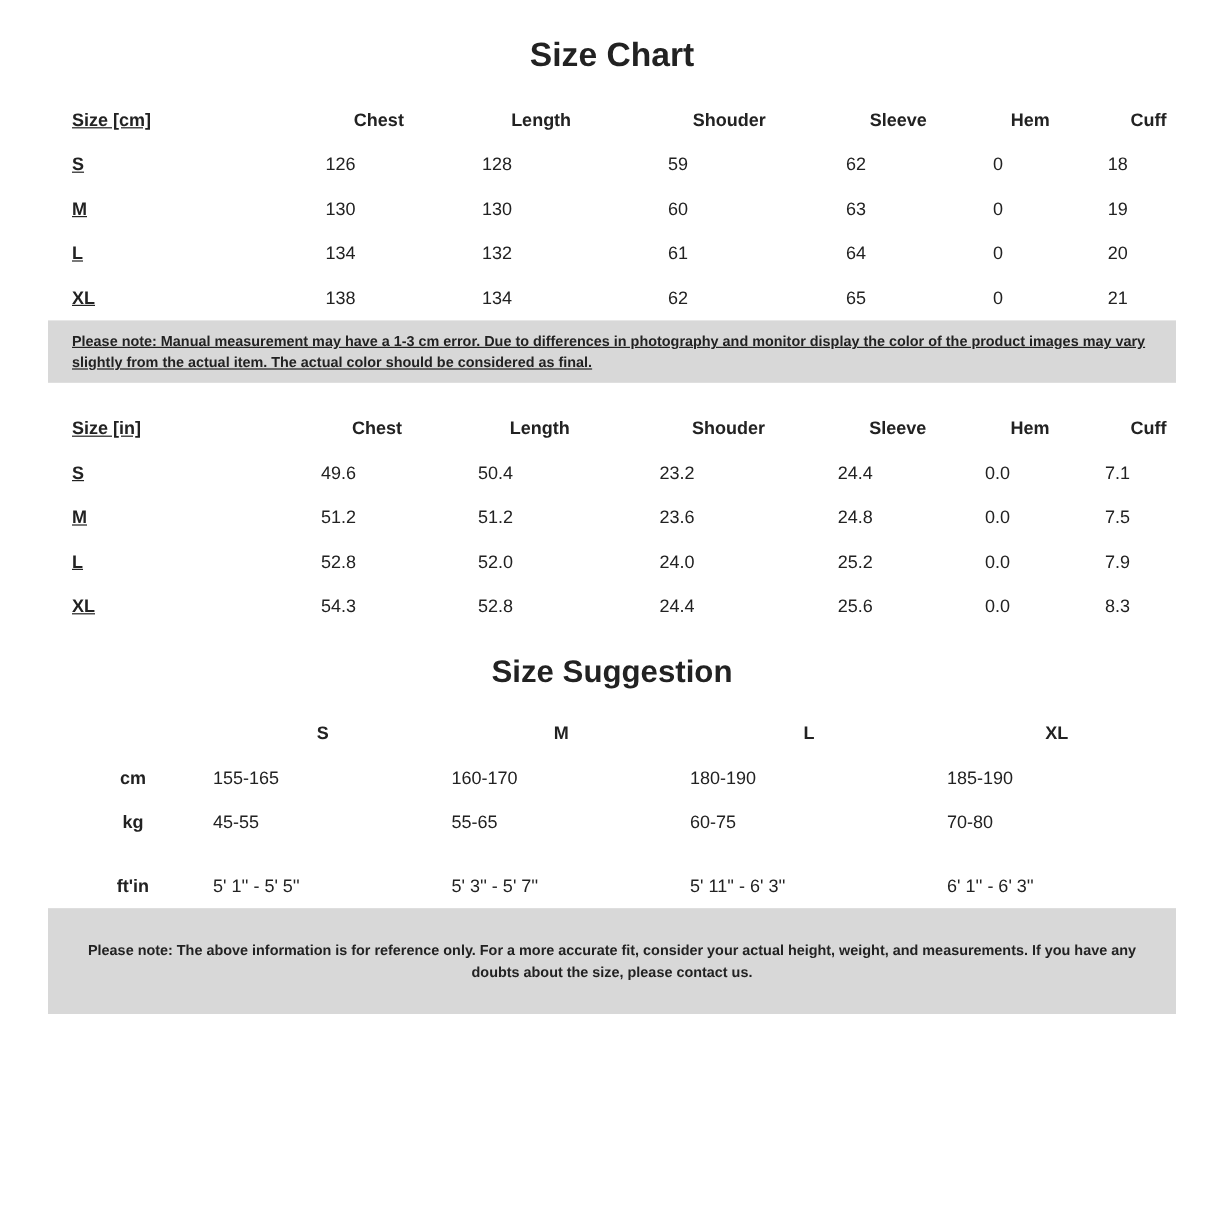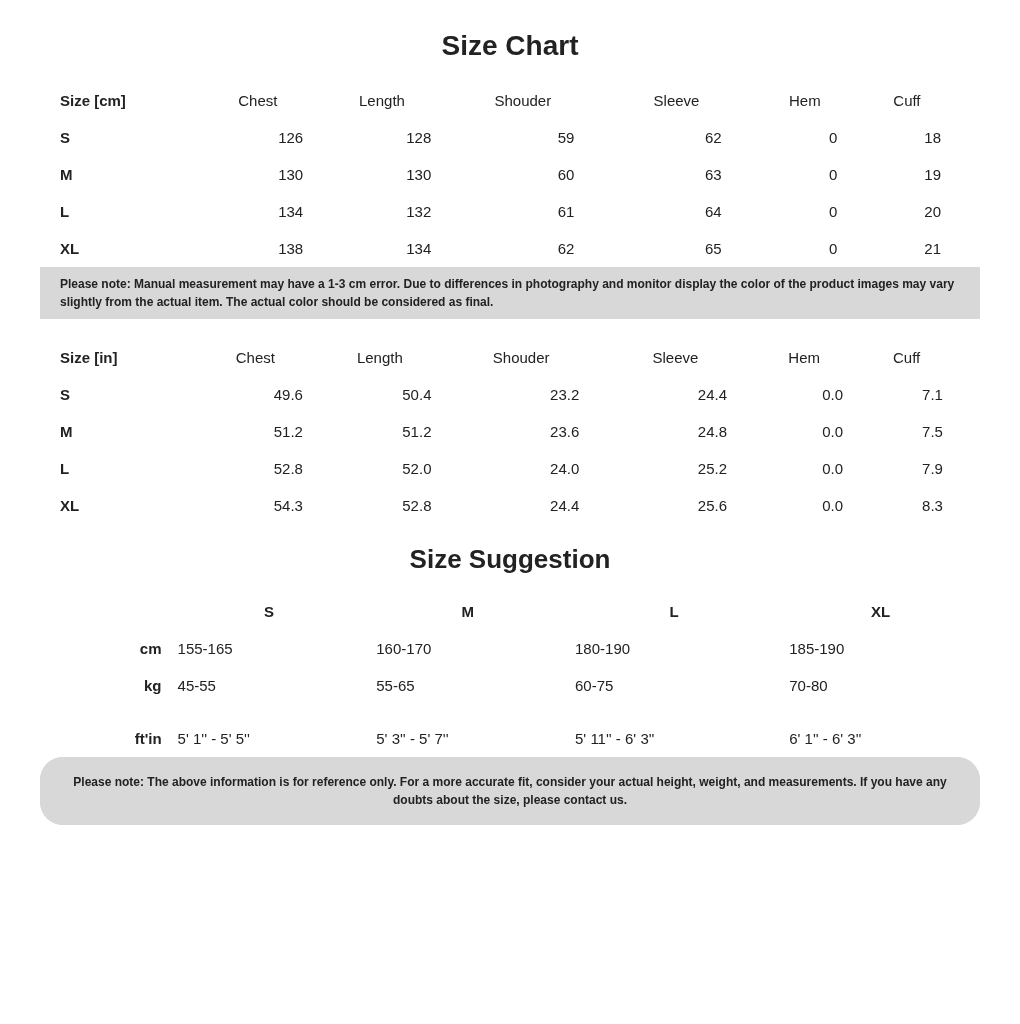--- a/index.html
+++ b/index.html
@@ -24,35 +24,36 @@
       font-weight: bold;
       margin-bottom: 18px;
       margin-top: 10px;
     }
     .size-table {
       width: 100%;
       border-collapse: collapse;
       margin-bottom: 0;
     }
     .size-table th {
-      font-weight: normal;
-      font-size: 15px;
-      padding: 10px 8px;
-      text-align: left;
+      font-weight: bold;
+      font-size: 15px;
+      padding: 10px 8px;
+      text-align: right;
     }
     .size-table td {
       font-size: 15px;
       padding: 10px 8px;
       text-align: center;
     }
     .size-table th:first-child,
     .size-table td:first-child {
       text-align: left;
       padding-left: 20px;
       font-weight: bold;
+      text-decoration: underline;
     }
     .note-row {
       background: #d8d8d8;
     }
     .note-row td {
       font-size: 12px;
       color: #222;
       padding: 8px 16px;
       text-align: center;
       line-height: 1.5;
@@ -72,21 +73,21 @@
       font-weight: bold;
       font-size: 15px;
       padding: 10px 8px;
       text-align: center;
     }
     .suggestion-table td {
       font-size: 15px;
       padding: 10px 8px;
     }
     .suggestion-table td:first-child {
-      text-align: right;
+      text-align: center;
       padding-left: 20px;
       font-weight: bold;
     }
     .suggestion-table th:first-child {
       text-align: left;
       padding-left: 20px;
     }
     .divider-row td {
       padding: 6px;
     }
@@ -239,18 +240,18 @@
           <td colspan="5" style="padding-top: 10px;"></td>
         </tr>
         <tr>
           <td>ft'in</td>
           <td>5' 1'' - 5' 5''</td>
           <td>5' 3'' - 5' 7''</td>
           <td>5' 11'' - 6' 3''</td>
           <td>6' 1'' - 6' 3''</td>
         </tr>
         <tr class="note-row">
-          <td colspan="5" style="background: rgb(216, 216, 216); font-size: 12px; padding: 16px 16px; text-align: center; line-height: 1.5; border-radius: 23px;">Please note: The above information is for reference only. For a more accurate fit, consider your
+          <td colspan="5" style="background: rgb(216, 216, 216); font-size: 12px; padding: 26px 16px; text-align: center; line-height: 1.5;">Please note: The above information is for reference only. For a more accurate fit, consider your
 actual height, weight, and measurements. If you have any doubts about the size, please contact us.</td>
         </tr>
       </tbody>
   </table>
 </div>
 
 </body></html>

